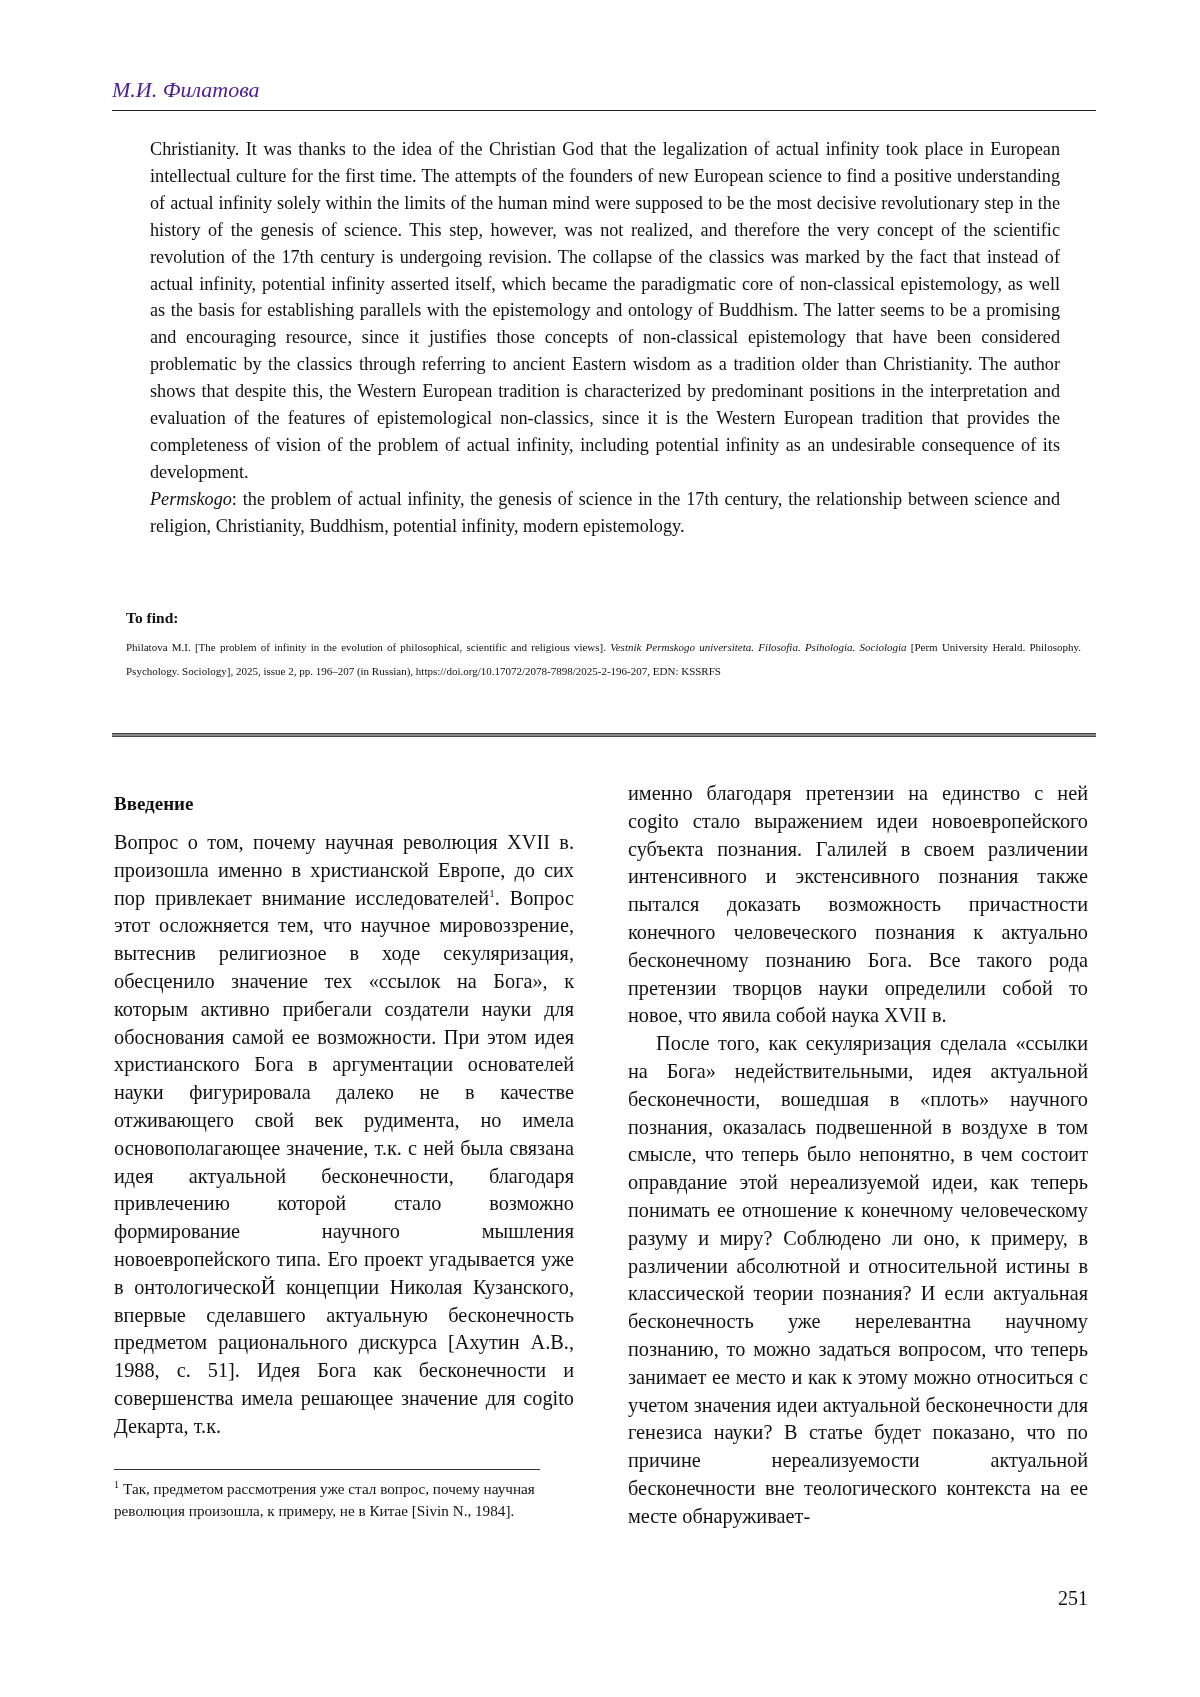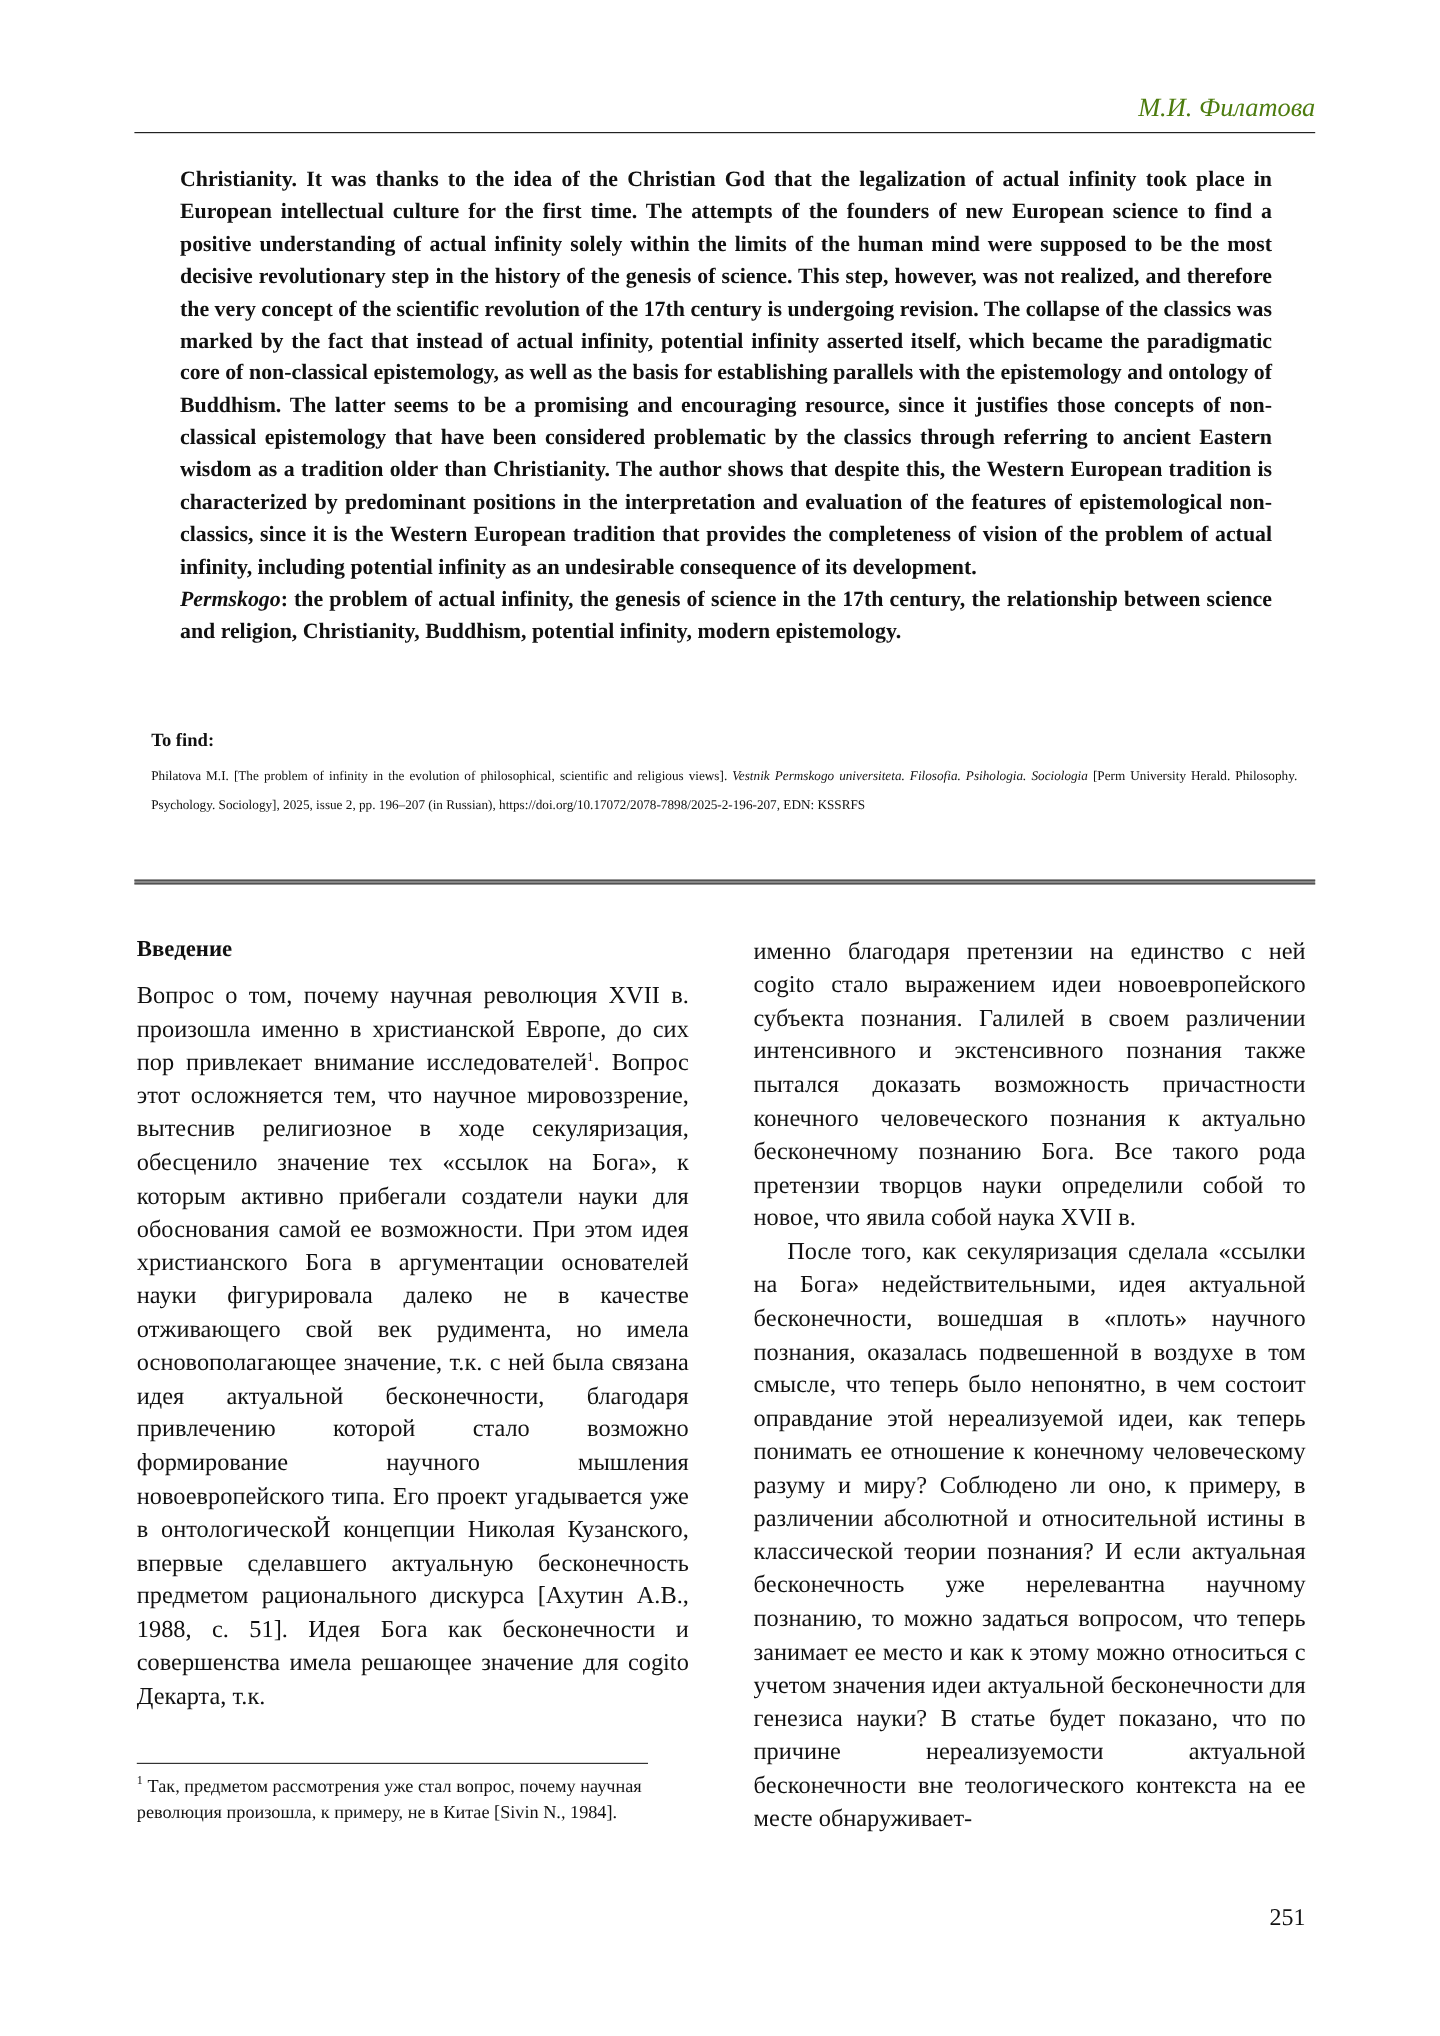--- a/index.html
+++ b/index.html
@@ -2,33 +2,33 @@
 <html><head>
   <meta charset="utf-8">
   <style>
     html, body { margin: 0; padding: 0; background: #ffffff; }
     body {
       width: 1200px; height: 1697px; position: relative; overflow: hidden;
       font-family: "Liberation Serif", "DejaVu Serif", serif; color: #111111;
     }
     .running-head {
       position: absolute; left: 112px; top: 76px; width: 984px;
-      text-align: right; font-style: italic; font-size: 22px; line-height: 28px;
-      color: #4d7c0f;
+      text-align: left; font-style: italic; font-size: 22px; line-height: 28px;
+      color: #4c1d95;
     }
     .head-rule {
       position: absolute; left: 112px; top: 110px; width: 984px; height: 0;
       border-top: 1.5px solid #222222;
     }
     .abstract {
       position: absolute; left: 150px; top: 136px; width: 910px;
       font-size: 18.2px; line-height: 26.9px; text-align: justify;
       hyphens: manual;
     }
-    .abstract p { margin: 0; font-weight: bold; }
+    .abstract p { margin: 0; }
     .abstract .kw-label { font-style: italic; }
     .cite-label {
       position: absolute; left: 126px; top: 608px;
       font-weight: bold; font-size: 15.5px; line-height: 20px;
     }
     .cite-text {
       position: absolute; left: 126px; top: 636px; width: 955px;
       font-size: 11px; line-height: 23.5px; text-align: justify;
     }
     .cite-text .it { font-style: italic; }
@@ -37,21 +37,21 @@
       border-top: 1.5px solid #444444; border-bottom: 1.5px solid #444444;
       background: #888888; box-sizing: border-box;
     }
     .col-left {
       position: absolute; left: 114px; top: 780px; width: 460px;
     }
     .col-right {
       position: absolute; left: 628px; top: 780px; width: 460px;
     }
     .section-title {
-      font-weight: bold; font-size: 19px; line-height: 24px; margin: 0 0 13px 0;
+      font-weight: bold; font-size: 19px; line-height: 24px; margin: 12px 0 13px 0;
     }
     .body-text {
       font-size: 20.3px; line-height: 27.8px; text-align: justify; margin: 0;
     }
     .body-text.indent { text-indent: 28px; }
     .body-text sup { font-size: 11px; line-height: 0; vertical-align: 8px; }
     .footnote-rule {
       position: absolute; left: 114px; top: 1469px; width: 426px; height: 0;
       border-top: 1px solid #333333;
     }

